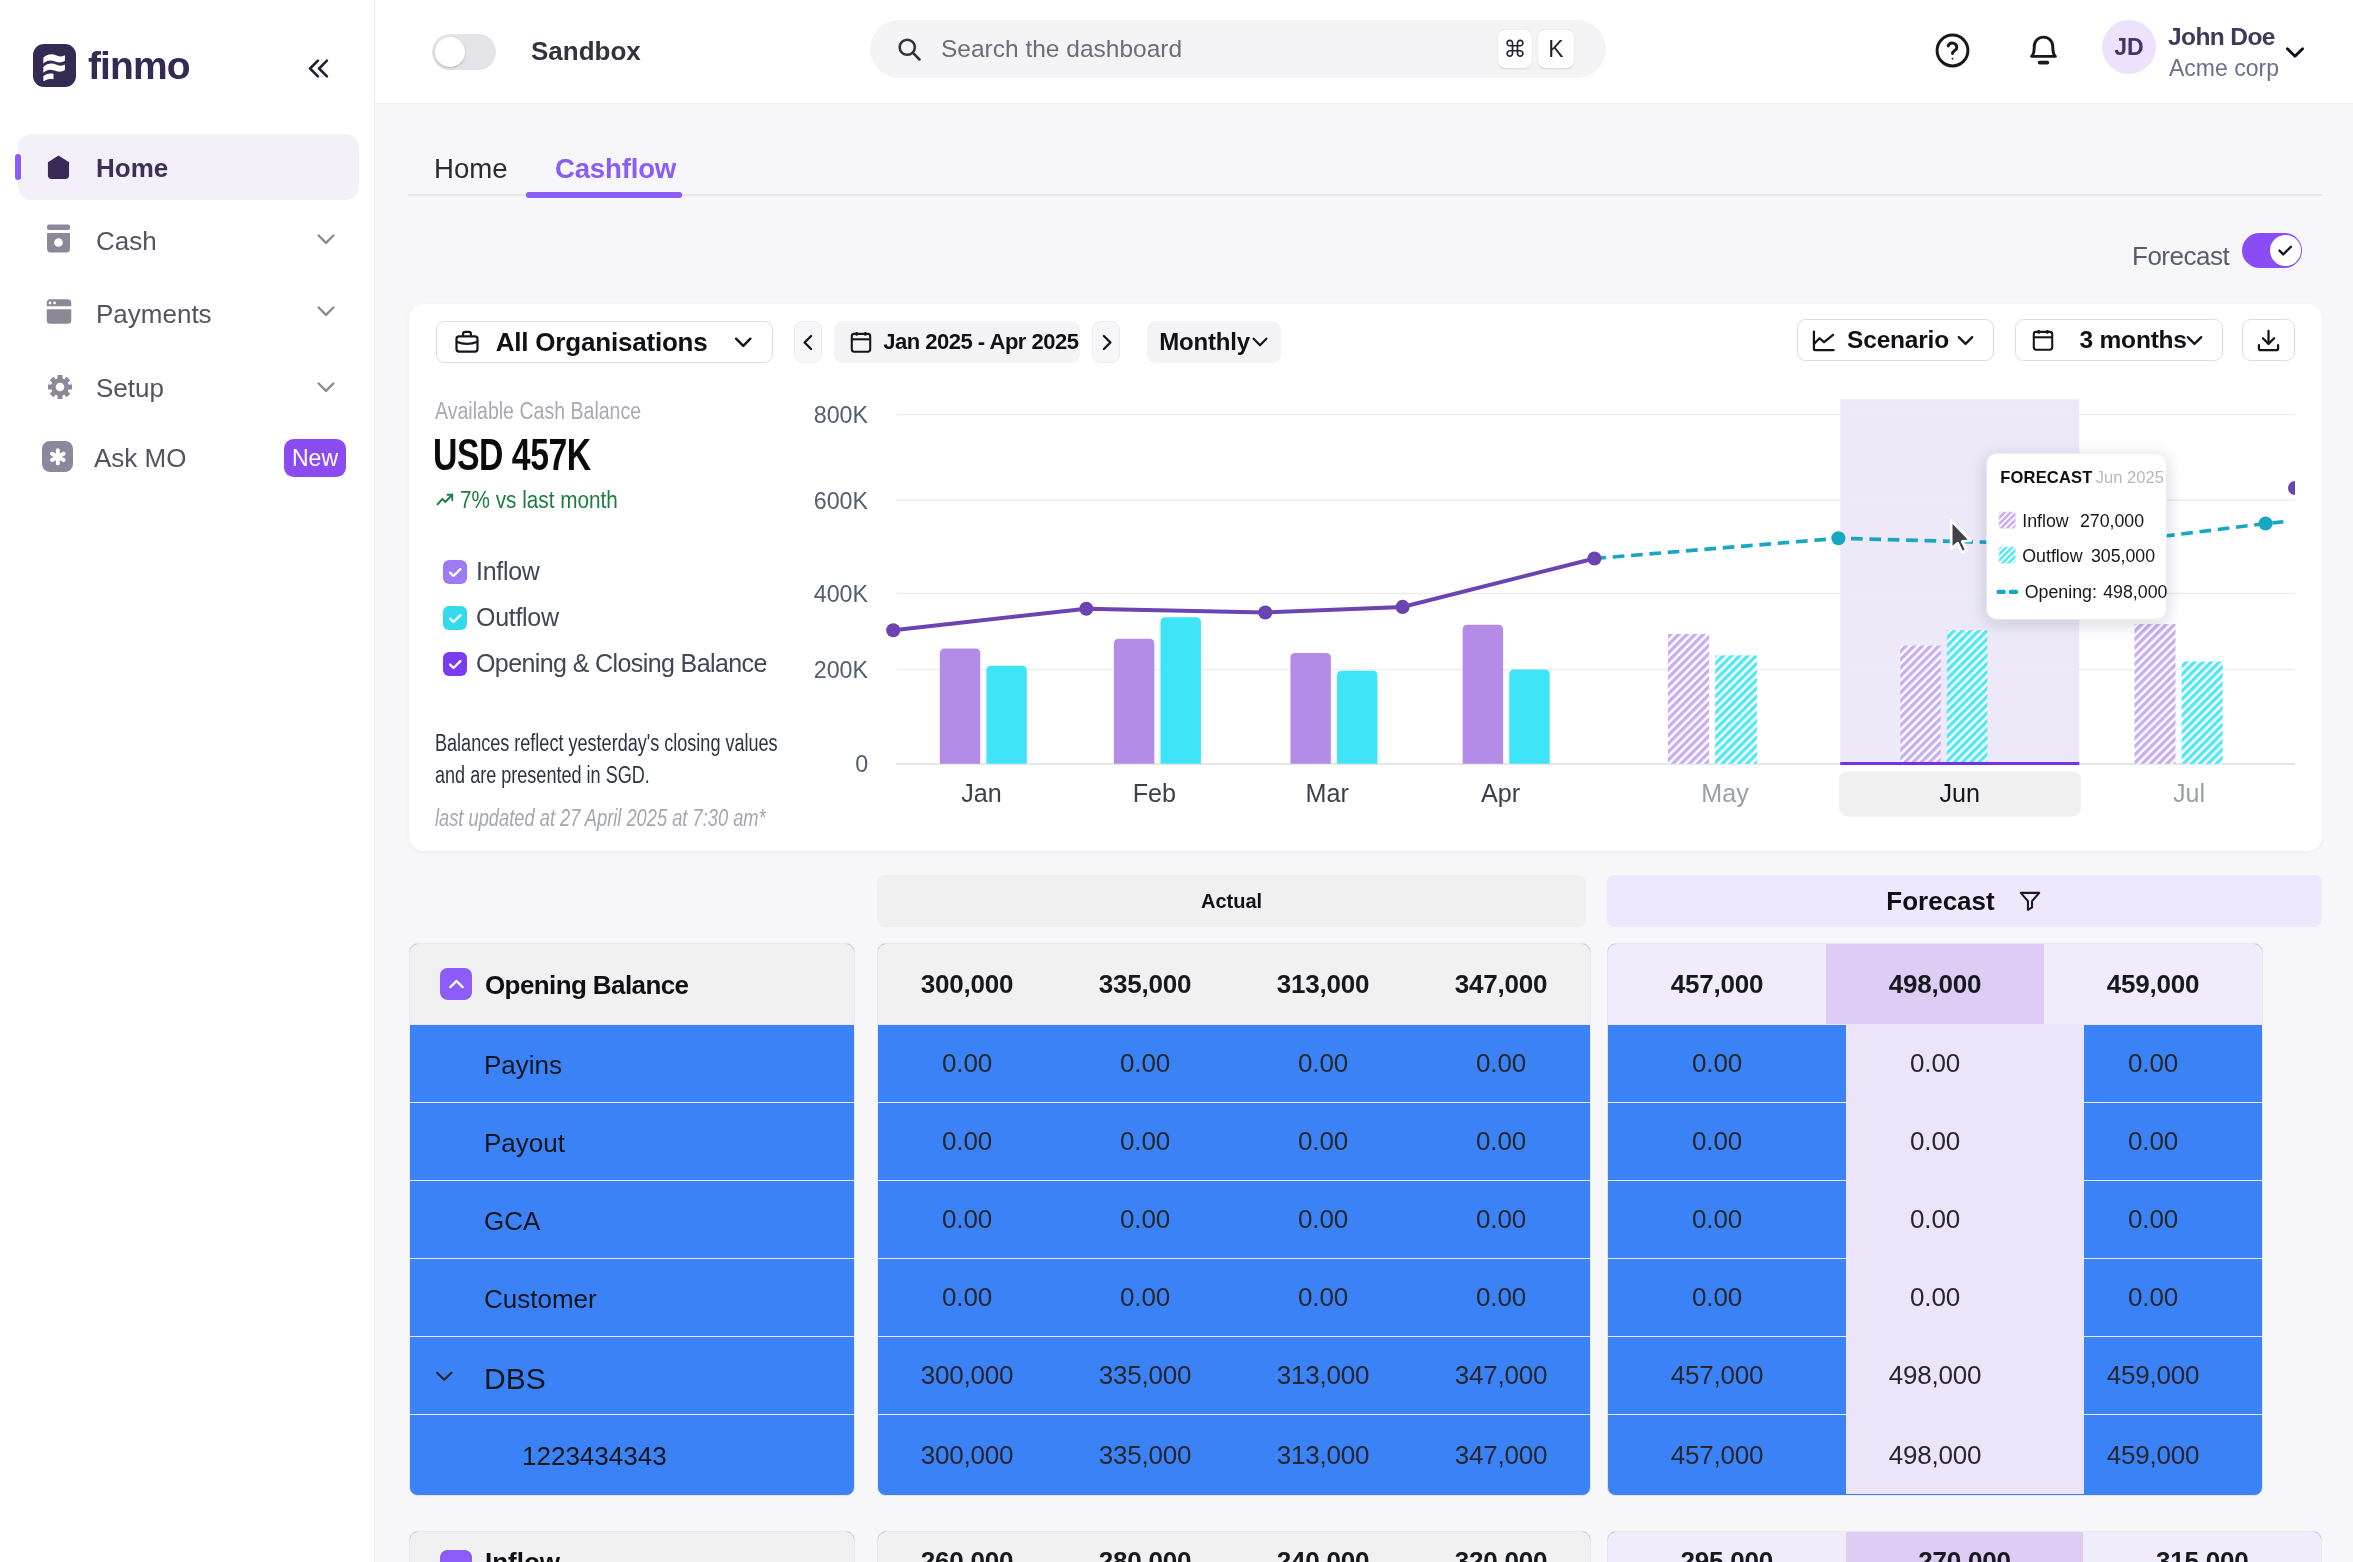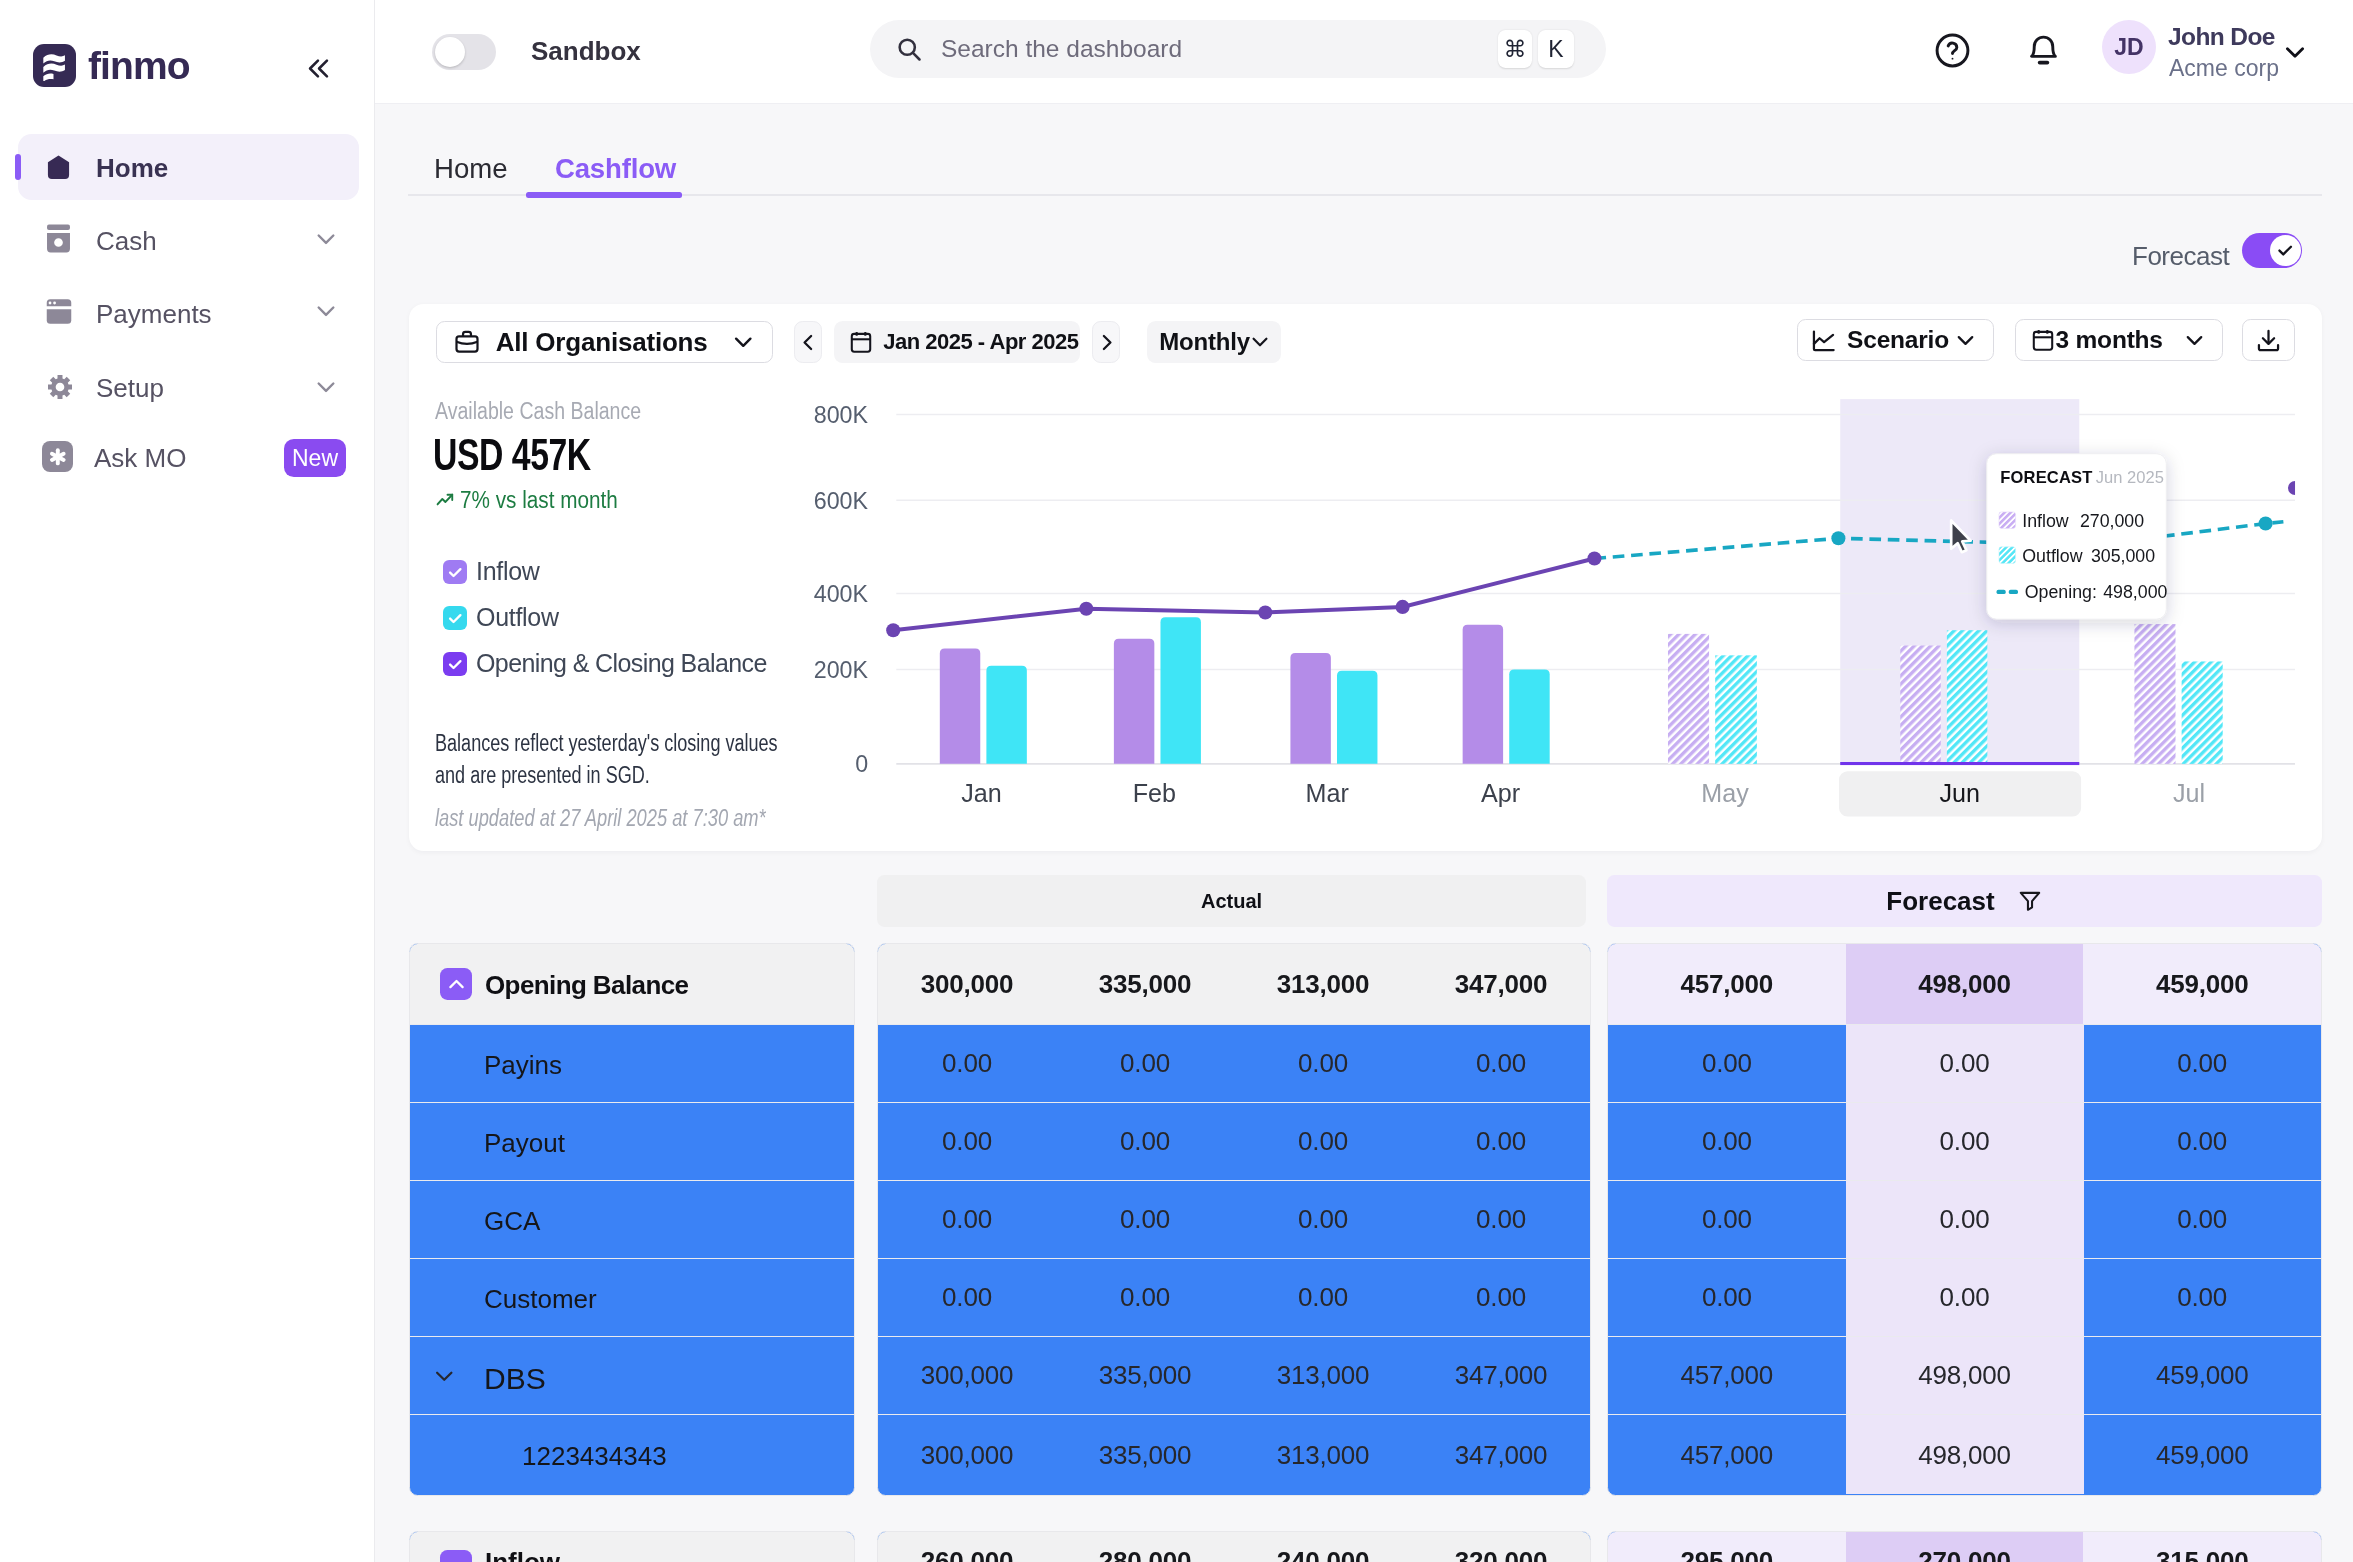--- a/index.html
+++ b/index.html
@@ -181,21 +181,21 @@
       <path d="M5 8.5l7 7 7-7"></path>
     </svg>
 </div>
 <div class="ctl bordered" style="left:2015px; top:319px; width:208px; font-size:24.5px;">
   <svg style="margin-left:13.5px;" width="26" height="26" viewBox="0 0 24 24" fill="none" stroke="#14141c" stroke-width="1.9" stroke-linejoin="round">
       <rect x="3.5" y="4.5" width="17" height="16.5" rx="2.2"></rect>
       <line x1="3.5" y1="9.5" x2="20.5" y2="9.5"></line>
       <line x1="8" y1="2.8" x2="8" y2="6.2"></line>
       <line x1="16" y1="2.8" x2="16" y2="6.2"></line>
     </svg>
-  <span style="margin-left:0;">3 months</span>
+  <span style="margin-left:24px;">3 months</span>
   <svg style="position:absolute; right:16px;" width="23" height="23" viewBox="0 0 24 24" fill="none" stroke="#14141c" stroke-width="2.4" stroke-linecap="round" stroke-linejoin="round">
       <path d="M5 8.5l7 7 7-7"></path>
     </svg>
 </div>
 <div class="ctl bordered" style="left:2242px; top:319px; width:53px; justify-content:center;">
   <svg width="27" height="27" viewBox="0 0 24 24" fill="none" stroke="#14141c" stroke-width="2" stroke-linecap="round" stroke-linejoin="round">
       <path d="M12 3.5v11"></path>
       <path d="M7 10l5 5 5-5"></path>
       <path d="M3.5 16v3a1.5 1.5 0 0 0 1.5 1.5h14a1.5 1.5 0 0 0 1.5-1.5v-3"></path>
     </svg>
@@ -420,21 +420,21 @@
       <div class="cell">347,000</div>
     </div>
   <div class="row" style="height:81px;">
       <div class="cell">300,000</div>
       <div class="cell">335,000</div>
       <div class="cell">313,000</div>
       <div class="cell">347,000</div>
     </div>
 </div>
 
-<div class="tbl-card" style="left:1607px; top:943px; width:715px; height:553px;">
+<div class="tbl-card" style="left:1607px; top:943px; width:656px; height:553px;">
   <div class="abs" style="left:238px; top:0; width:238px; height:550px; background:#ece5f9;"></div>
   <div class="row" style="height:81px;">
     <div class="cell" style="background:#f1ecfb; font-weight:bold; color:#17181c;">457,000</div>
       <div class="cell" style="background:#ddcdf5; font-weight:bold; color:#17181c;">498,000</div>
       <div class="cell" style="background:#f1ecfb; font-weight:bold; color:#17181c;">459,000</div>
   </div>
   <div class="row" style="height:78px;">
       <div class="cell">0.00</div>
       <div class="cell">0.00</div>
       <div class="cell">0.00</div>

